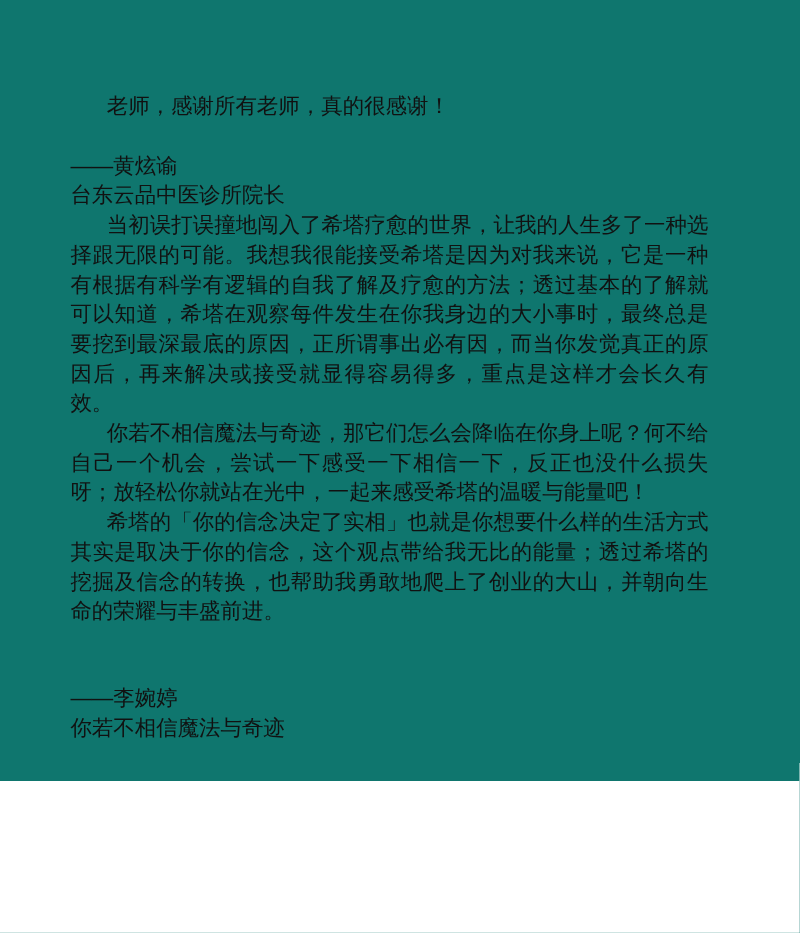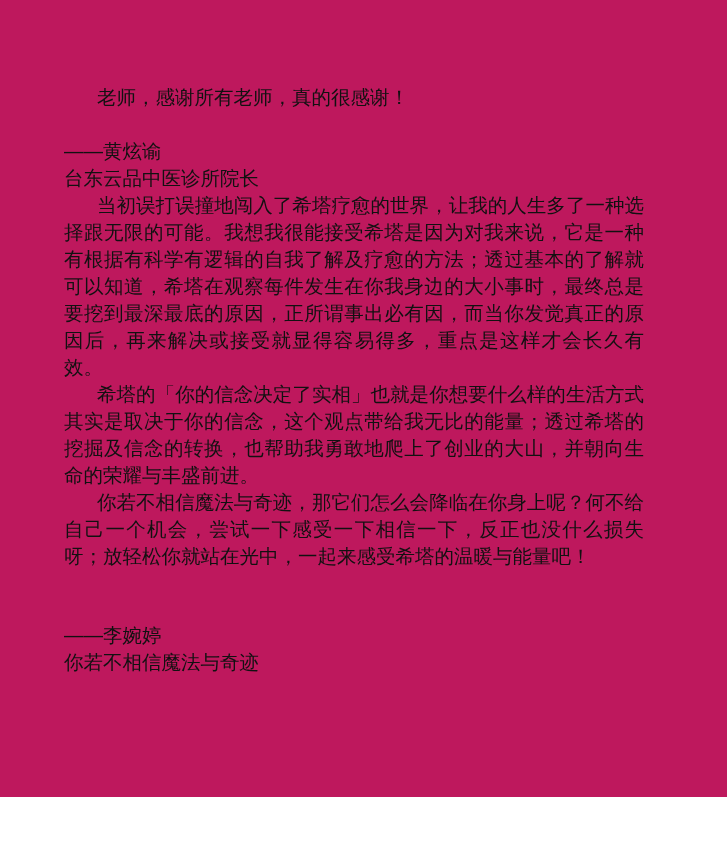--- a/index.html
+++ b/index.html
@@ -1,20 +1,20 @@
 <!DOCTYPE html>
 <html><head>
 <meta charset="utf-8">
 <style>
   html, body { margin: 0; padding: 0; background: #ffffff; }
   .page {
     position: relative;
     width: 727px;
-    height: 797px;
-    background: #be185d;
+    height: 710px;
+    background: #0f766e;
     font-family: "Liberation Sans", sans-serif;
     overflow: hidden;
   }
   .content {
     position: absolute;
     left: 64px;
     top: 84px;
     width: 580px;
     color: #111111;
     font-size: 19.5px;
@@ -54,23 +54,23 @@
 
     <p class="indent">老师，感谢所有老师，真的很感谢！</p>
 
     <div class="sig sig1">
       <div class="sig-name">——黄炫谕</div>
       <div class="sig-title">台东云品中医诊所院长</div>
     </div>
 
     <p class="indent para1">当初误打误撞地闯入了希塔疗愈的世界，让我的人生多了一种选择跟无限的可能。我想我很能接受希塔是因为对我来说，它是一种有根据有科学有逻辑的自我了解及疗愈的方法；透过基本的了解就可以知道，希塔在观察每件发生在你我身边的大小事时，最终总是要挖到最深最底的原因，正所谓事出必有因，而当你发觉真正的原因后，再来解决或接受就显得容易得多，重点是这样才会长久有效。</p>
 
+    <p class="indent para3">你若不相信魔法与奇迹，那它们怎么会降临在你身上呢？何不给自己一个机会，尝试一下感受一下相信一下，反正也没什么损失呀；放轻松你就站在光中，一起来感受希塔的温暖与能量吧！</p>
+
     <p class="indent para2">希塔的「你的信念决定了实相」也就是你想要什么样的生活方式其实是取决于你的信念，这个观点带给我无比的能量；透过希塔的挖掘及信念的转换，也帮助我勇敢地爬上了创业的大山，并朝向生命的荣耀与丰盛前进。</p>
-
-    <p class="indent para3">你若不相信魔法与奇迹，那它们怎么会降临在你身上呢？何不给自己一个机会，尝试一下感受一下相信一下，反正也没什么损失呀；放轻松你就站在光中，一起来感受希塔的温暖与能量吧！</p>
 
     <div class="sig sig2">
       <div class="sig-name">——李婉婷</div>
       <div class="sig-title">你若不相信魔法与奇迹</div>
     </div>
 
   </div>
 
   <div class="watermark">
     <span class="wm-icon">

